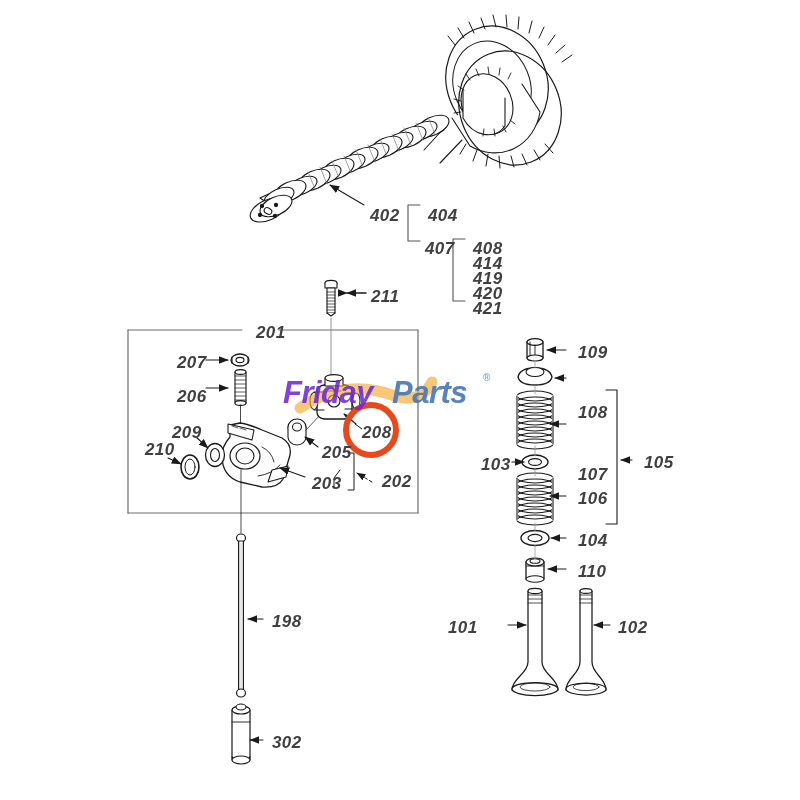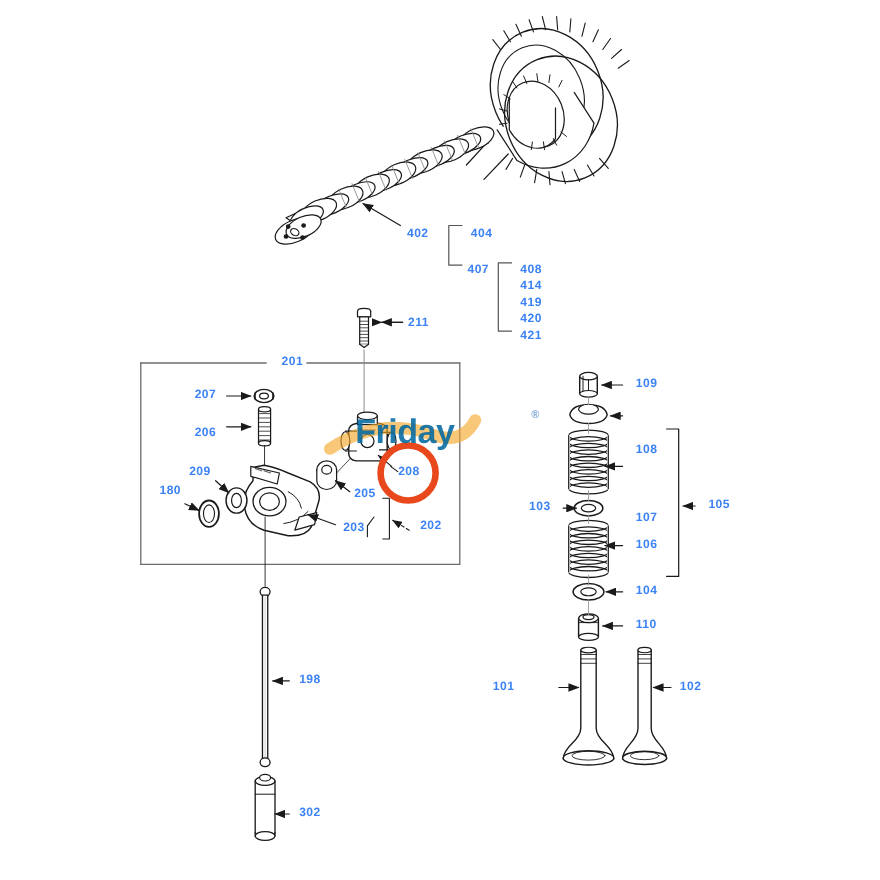--- a/index.html
+++ b/index.html
@@ -17,26 +17,27 @@
     overflow: hidden;
   }
   #art {
     position: absolute;
     left: 0; top: 0;
     width: 800px; height: 800px;
   }
   .lbl {
     position: absolute;
     font-family: "Liberation Sans", sans-serif;
-    font-size: 11px;
+    font-size: 17px;
     font-weight: 700;
-    color: #3b82f6;
+    color: #404040;
     letter-spacing: 0.4px;
     white-space: nowrap;
     line-height: 1;
+    font-style: italic;
   }
   .wm {
     position: absolute;
     pointer-events: none;
   }
 </style>
 </head>
 <body>
 
 <div id="page">
@@ -353,38 +354,39 @@
     </g>
 
     <g class="wm" opacity="0.72">
       <path d="M 300 408 Q 345 378 392 395 Q 420 405 432 382" fill="none" stroke="#f5a623" stroke-width="11" stroke-linecap="round" opacity="0.85"></path>
     </g>
 
     <circle cx="371" cy="430" r="25" fill="none" stroke="#e8481c" stroke-width="6"></circle>
     <path d="M 355 424 L 362 429" stroke="#1a1a1a" stroke-width="1" fill="none"></path>
   </svg>
 
-  <div class="wm" style="left:283px; top:375px; font-family:'Liberation Sans',sans-serif; font-size:31px; font-weight:800; letter-spacing:-0.5px; color:#0369a1; opacity:0.88;margin-left:40px;">Friday</div>
+  <div class="wm" style="left:283px; top:375px; font-family:'Liberation Sans',sans-serif; font-size:31px; font-weight:800; font-style:italic; letter-spacing:-0.5px; color:#6d28d9; opacity:0.88;">Friday</div>
+  <div class="wm" style="left:392px; top:375px; font-family:'Liberation Sans',sans-serif; font-size:31px; font-weight:800; font-style:italic; letter-spacing:-0.5px; color:#4b79b5; opacity:0.92;">Parts</div>
   <div class="wm" style="left:483px; top:372px; font-size:10px; font-weight:700; color:#6d9bd1; opacity:0.9;">®</div>
 
   <div class="lbl" style="left:370px; top:207px;">402</div>
   <div class="lbl" style="left:428px; top:207px;">404</div>
   <div class="lbl" style="left:425px; top:240px;">407</div>
   <div class="lbl" style="left:473px; top:240px;">408</div>
   <div class="lbl" style="left:473px; top:255px;">414</div>
   <div class="lbl" style="left:473px; top:270px;">419</div>
   <div class="lbl" style="left:473px; top:285px;">420</div>
   <div class="lbl" style="left:473px; top:300px;">421</div>
 
   <div class="lbl" style="left:371px; top:288px;">211</div>
   <div class="lbl" style="left:256px; top:324px;">201</div>
   <div class="lbl" style="left:177px; top:354px;">207</div>
   <div class="lbl" style="left:177px; top:388px;">206</div>
   <div class="lbl" style="left:172px; top:424px;">209</div>
-  <div class="lbl" style="left:145px; top:441px;">180</div>
+  <div class="lbl" style="left:145px; top:441px;">210</div>
   <div class="lbl" style="left:322px; top:444px;">205</div>
   <div class="lbl" style="left:312px; top:475px;">203</div>
   <div class="lbl" style="left:382px; top:473px;">202</div>
   <div class="lbl" style="left:362px; top:424px;">208</div>
 
   <div class="lbl" style="left:272px; top:613px;">198</div>
   <div class="lbl" style="left:272px; top:734px;">302</div>
 
   <div class="lbl" style="left:578px; top:344px;">109</div>
   <div class="lbl" style="left:578px; top:372px;margin-top:32px;">108</div>

